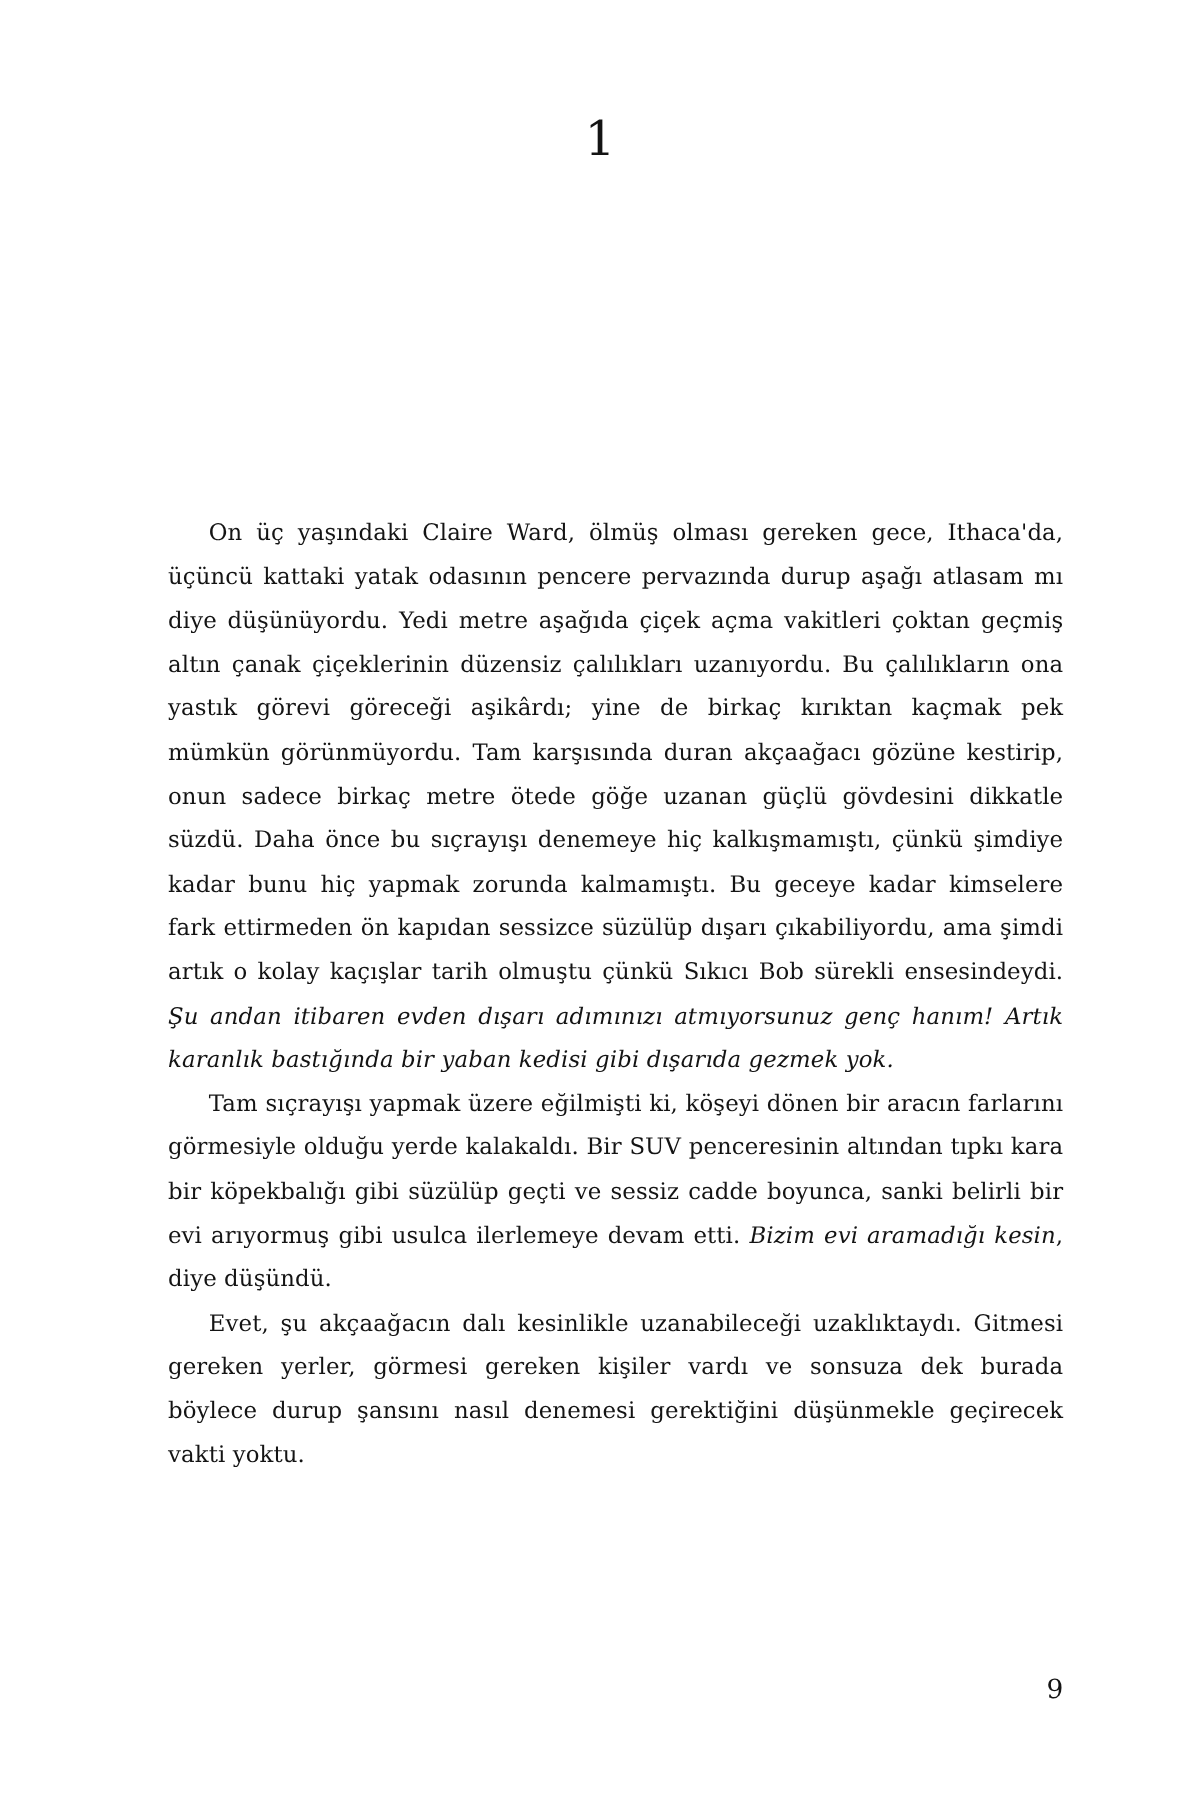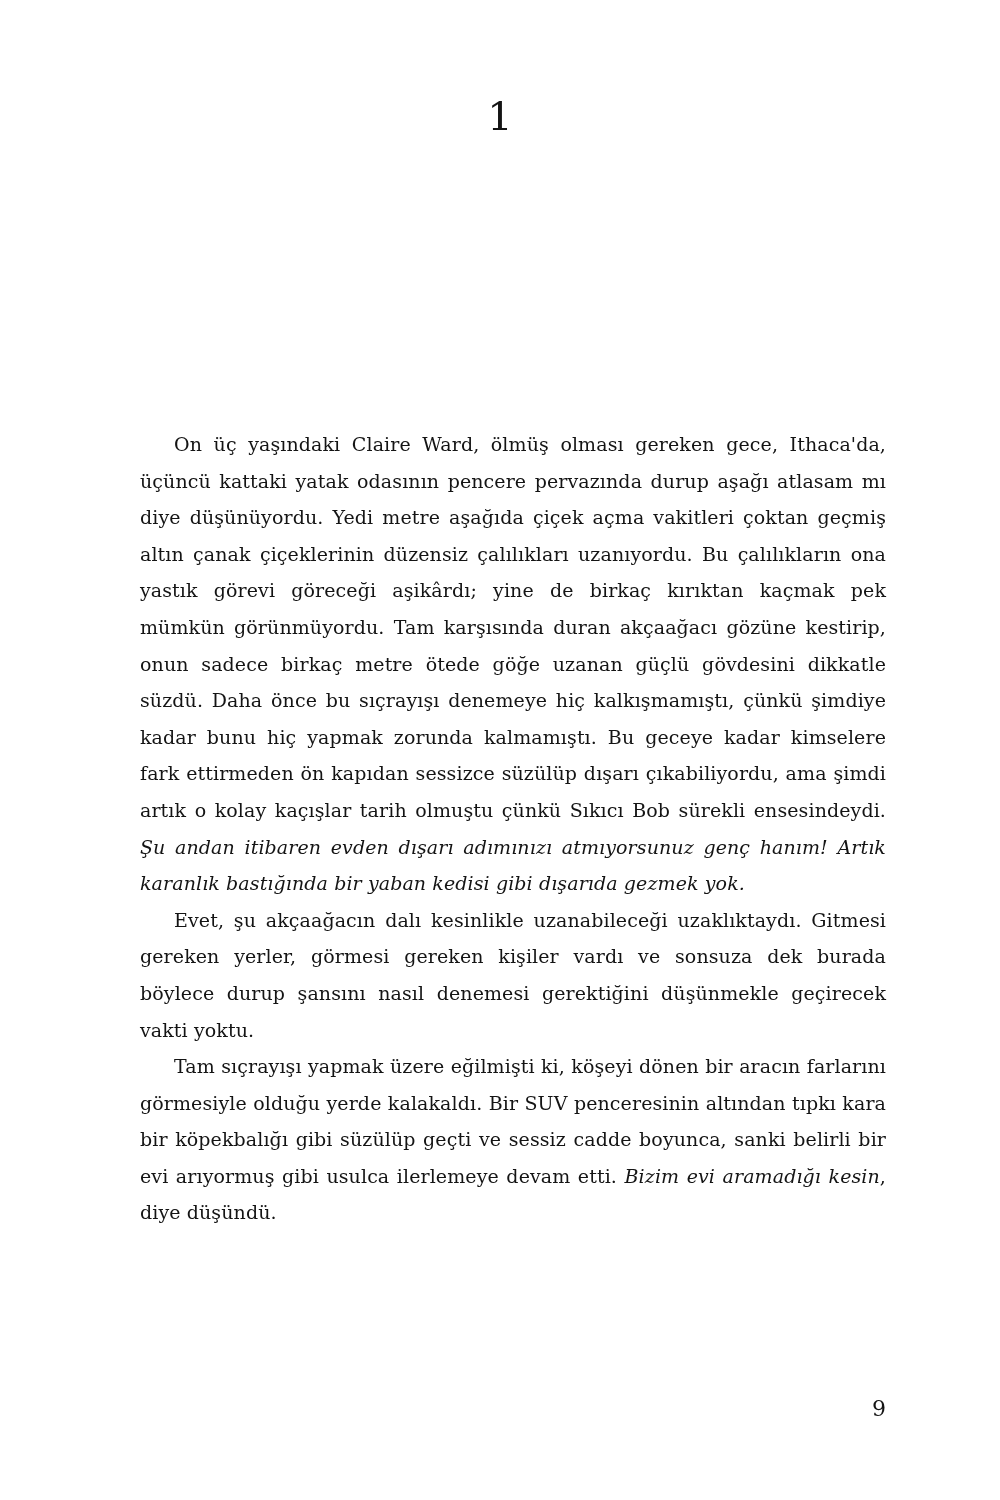--- a/index.html
+++ b/index.html
@@ -55,18 +55,18 @@
   }
 </style>
 </head>
 <body>
 
 <div class="page">
   <div class="chapter-number">1</div>
 
   <div class="body-text">
       <p class="para"><span>On üç yaşındaki Claire Ward, ölmüş olması gereken gece, Ithaca'da, üçüncü kattaki yatak odasının pencere pervazında durup aşağı atlasam mı diye düşünüyordu. Yedi metre aşağıda çiçek açma vakitleri çoktan geçmiş altın çanak çiçeklerinin düzensiz çalılıkları uzanıyordu. Bu çalılıkların ona yastık görevi göreceği aşikârdı; yine de birkaç kırıktan kaçmak pek mümkün görünmüyordu. Tam karşısında duran akçaağacı gözüne kestirip, onun sadece birkaç metre ötede göğe uzanan güçlü gövdesini dikkatle süzdü. Daha önce bu sıçrayışı denemeye hiç kalkışmamıştı, çünkü şimdiye kadar bunu hiç yapmak zorunda kalmamıştı. Bu geceye kadar kimselere fark ettirmeden ön kapıdan sessizce süzülüp dışarı çıkabiliyordu, ama şimdi artık o kolay kaçışlar tarih olmuştu çünkü Sıkıcı Bob sürekli ensesindeydi. </span><span class="italic">Şu andan itibaren evden dışarı adımınızı atmıyorsunuz genç hanım! Artık karanlık bastığında bir yaban kedisi gibi dışarıda gezmek yok.</span></p>
+      <p class="para"><span>Tam sıçrayışı yapmak üzere eğilmişti ki, köşeyi dönen bir aracın farlarını görmesiyle olduğu yerde kalakaldı. Bir SUV penceresinin altından tıpkı kara bir köpekbalığı gibi süzülüp geçti ve sessiz cadde boyunca, sanki belirli bir evi arıyormuş gibi usulca ilerlemeye devam etti. </span><span class="italic">Bizim evi aramadığı kesin</span><span>, diye düşündü.</span></p>
       <p class="para"><span>Evet, şu akçaağacın dalı kesinlikle uzanabileceği uzaklıktaydı. Gitmesi gereken yerler, görmesi gereken kişiler vardı ve sonsuza dek burada böylece durup şansını nasıl denemesi gerektiğini düşünmekle geçirecek vakti yoktu.</span></p>
-      <p class="para"><span>Tam sıçrayışı yapmak üzere eğilmişti ki, köşeyi dönen bir aracın farlarını görmesiyle olduğu yerde kalakaldı. Bir SUV penceresinin altından tıpkı kara bir köpekbalığı gibi süzülüp geçti ve sessiz cadde boyunca, sanki belirli bir evi arıyormuş gibi usulca ilerlemeye devam etti. </span><span class="italic">Bizim evi aramadığı kesin</span><span>, diye düşündü.</span></p>
     </div>
 
   <div class="page-number">9</div>
 </div>
 
 </body></html>

